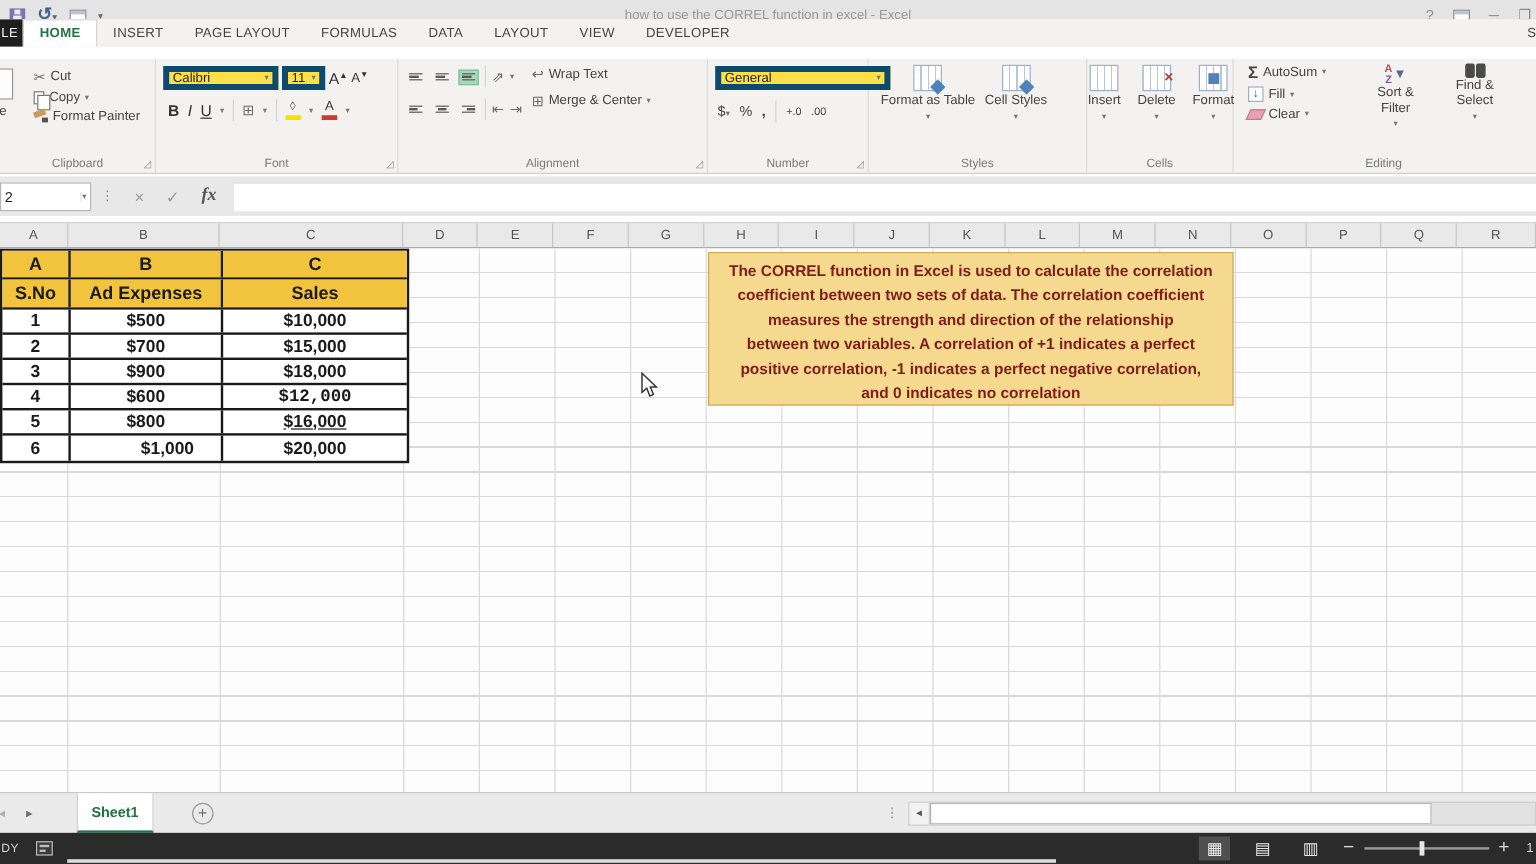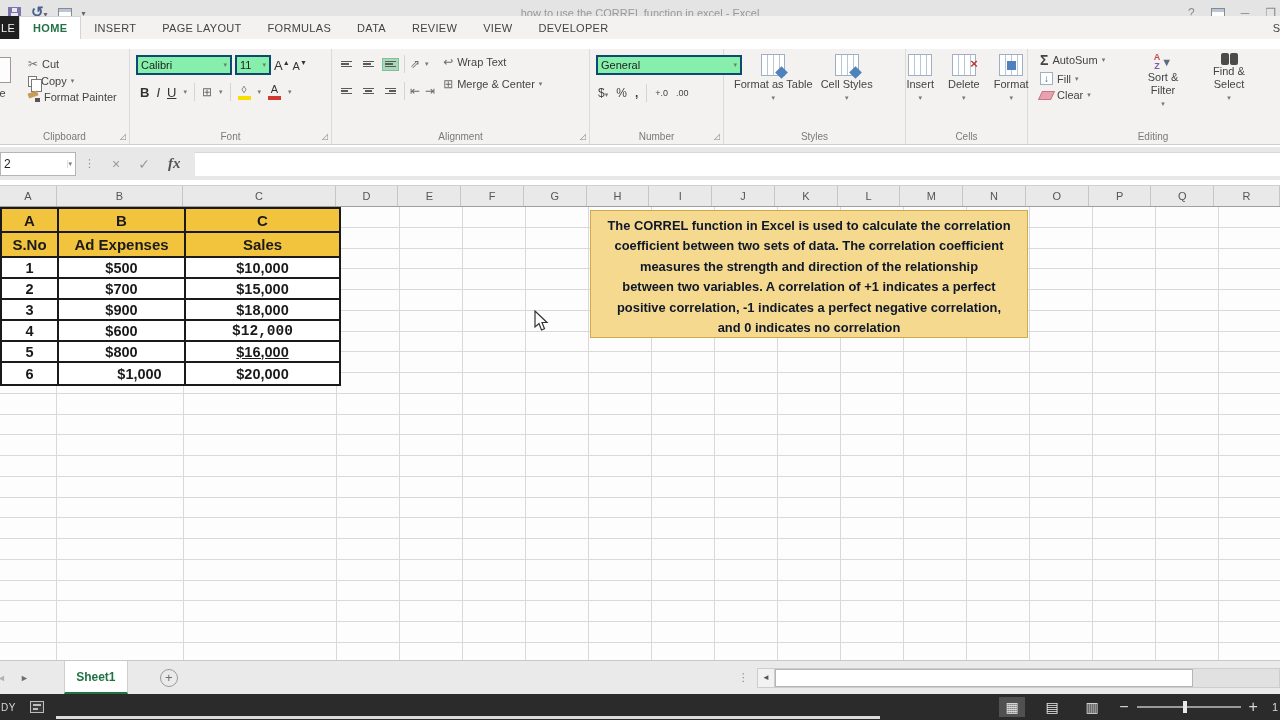--- a/index.html
+++ b/index.html
@@ -31,21 +31,21 @@
 
   
   #ribbon { left:0; top:49px; width:1280px; height:96px; background:#f3f2f1; border-bottom:1px solid #d0cfce; display:flex; }
   .rgroup { position:relative; height:100%; border-right:1px solid #dcdbda; padding:6px 4px 16px 6px; }
   .rgroup-label { position:absolute; bottom:2px; left:0; right:0; text-align:center; font-size:10px; color:#7a7a7a; }
   .launcher { position:absolute; right:3px; bottom:3px; font-size:8px; color:#8a8a8a; }
   .rbtn { color:#444; font-size:11px; display:flex; align-items:center; gap:4px; }
   .ricon { color:#6a6a6a; font-size:12px; }
   .drop { font-size:7px; color:#777; }
   .bigbtn { display:flex; flex-direction:column; align-items:center; justify-content:flex-start; font-size:11px; color:#444; text-align:center; line-height:13px; padding:1px 4px; }
-  .combo { background:#86efac; border:2px solid #0c4a6e; height:20px; display:flex; align-items:center; font-size:11px; color:#222; padding:0 3px; }
+  .combo { background:#fde047; border:5px solid #0c4a6e; height:20px; display:flex; align-items:center; font-size:11px; color:#222; padding:0 3px; }
   .combo .drop { margin-left:auto; }
 
   
   #g-clip { width:130px; }
   .paste-part { position:absolute; left:-14px; top:8px; width:30px; display:flex; flex-direction:column; align-items:center; }
   .clipboard-shape { width:20px; height:26px; background:#fdfdfd; border:1px solid #9a9a9a; }
   .paste-label { font-size:11px; color:#444; margin-top:4px; }
   .clip-rows { margin-left:22px; display:flex; flex-direction:column; gap:4px; padding-top:2px; }
   .copy-glyph { width:9px; height:11px; border:1px solid #777; background:#fff; position:relative; }
   .copy-glyph:before { content:""; position:absolute; left:2px; top:2px; width:9px; height:11px; border:1px solid #777; background:#fff; }
@@ -122,21 +122,21 @@
   #datatable { position:absolute; left:0; top:0; border:2px solid #1a1a1a; background:#fff; z-index:3; }
   .trow { display:flex; border-bottom:2px solid #1a1a1a; }
   .trow:last-child { border-bottom:none; }
   .tcell { display:flex; align-items:center; justify-content:center; font-weight:bold; color:#1a1a1a; border-right:2px solid #1a1a1a; }
   .tcell:last-child { border-right:none; }
   .trow.hdr .tcell { background:#f2c43d; font-size:15px; }
   .trow.data .tcell { font-size:14.5px; }
 
   
   #textbox { position:absolute; left:590px; top:3px; width:438px; height:128px; background:#f4d98e; border:1px solid #cfa84f; z-index:3; padding-top:5px; }
-  .tb-line { text-align:center; font-weight:bold; color:#0f172a; font-size:12.9px; line-height:20.4px; white-space:nowrap; }
+  .tb-line { text-align:center; font-weight:bold; color:#7f1d1d; font-size:12.9px; line-height:20.4px; white-space:nowrap; }
 
   
   #cursor { position:absolute; left:534px; top:103px; z-index:5; }
 
   
   #sheettabs { left:0; top:660px; width:1280px; height:34px; background:#eaeaea; border-top:1px solid #c9c9c9; display:flex; align-items:center; }
   .nav-arrow { color:#6f6f6f; font-size:9px; padding:0 7px; }
   #sheet-tab { margin-left:28px; width:64px; height:100%; background:#fff; border-left:1px solid #cfcfcf; border-right:1px solid #cfcfcf; border-bottom:2px solid #217346; display:flex; align-items:center; justify-content:center; color:#217346; font-weight:bold; font-size:12px; }
   #newsheet { margin-left:32px; width:18px; height:18px; border:1px solid #9a9a9a; border-radius:50%; color:#6f6f6f; font-size:13px; line-height:16px; text-align:center; }
   #tab-splitter { margin-left:560px; color:#8a8a8a; font-size:11px; letter-spacing:-2px; }
@@ -179,21 +179,21 @@
 </div>
 
 <div class="abs" id="tabrow">
 
   <span class="tab file">LE</span>
     <span class="tab active">HOME</span>
     <span class="tab">INSERT</span>
     <span class="tab">PAGE LAYOUT</span>
     <span class="tab">FORMULAS</span>
     <span class="tab">DATA</span>
-    <span class="tab">REVIEW</span>
+    <span class="tab">LAYOUT</span>
     <span class="tab">VIEW</span>
     <span class="tab">DEVELOPER</span>
     <div id="signin">S</div>
 </div>
 
 <div class="abs" id="ribbon">
 
   <div class="rgroup" id="g-clip">
     <div class="paste-part">
       <span class="clipboard-shape"></span>

